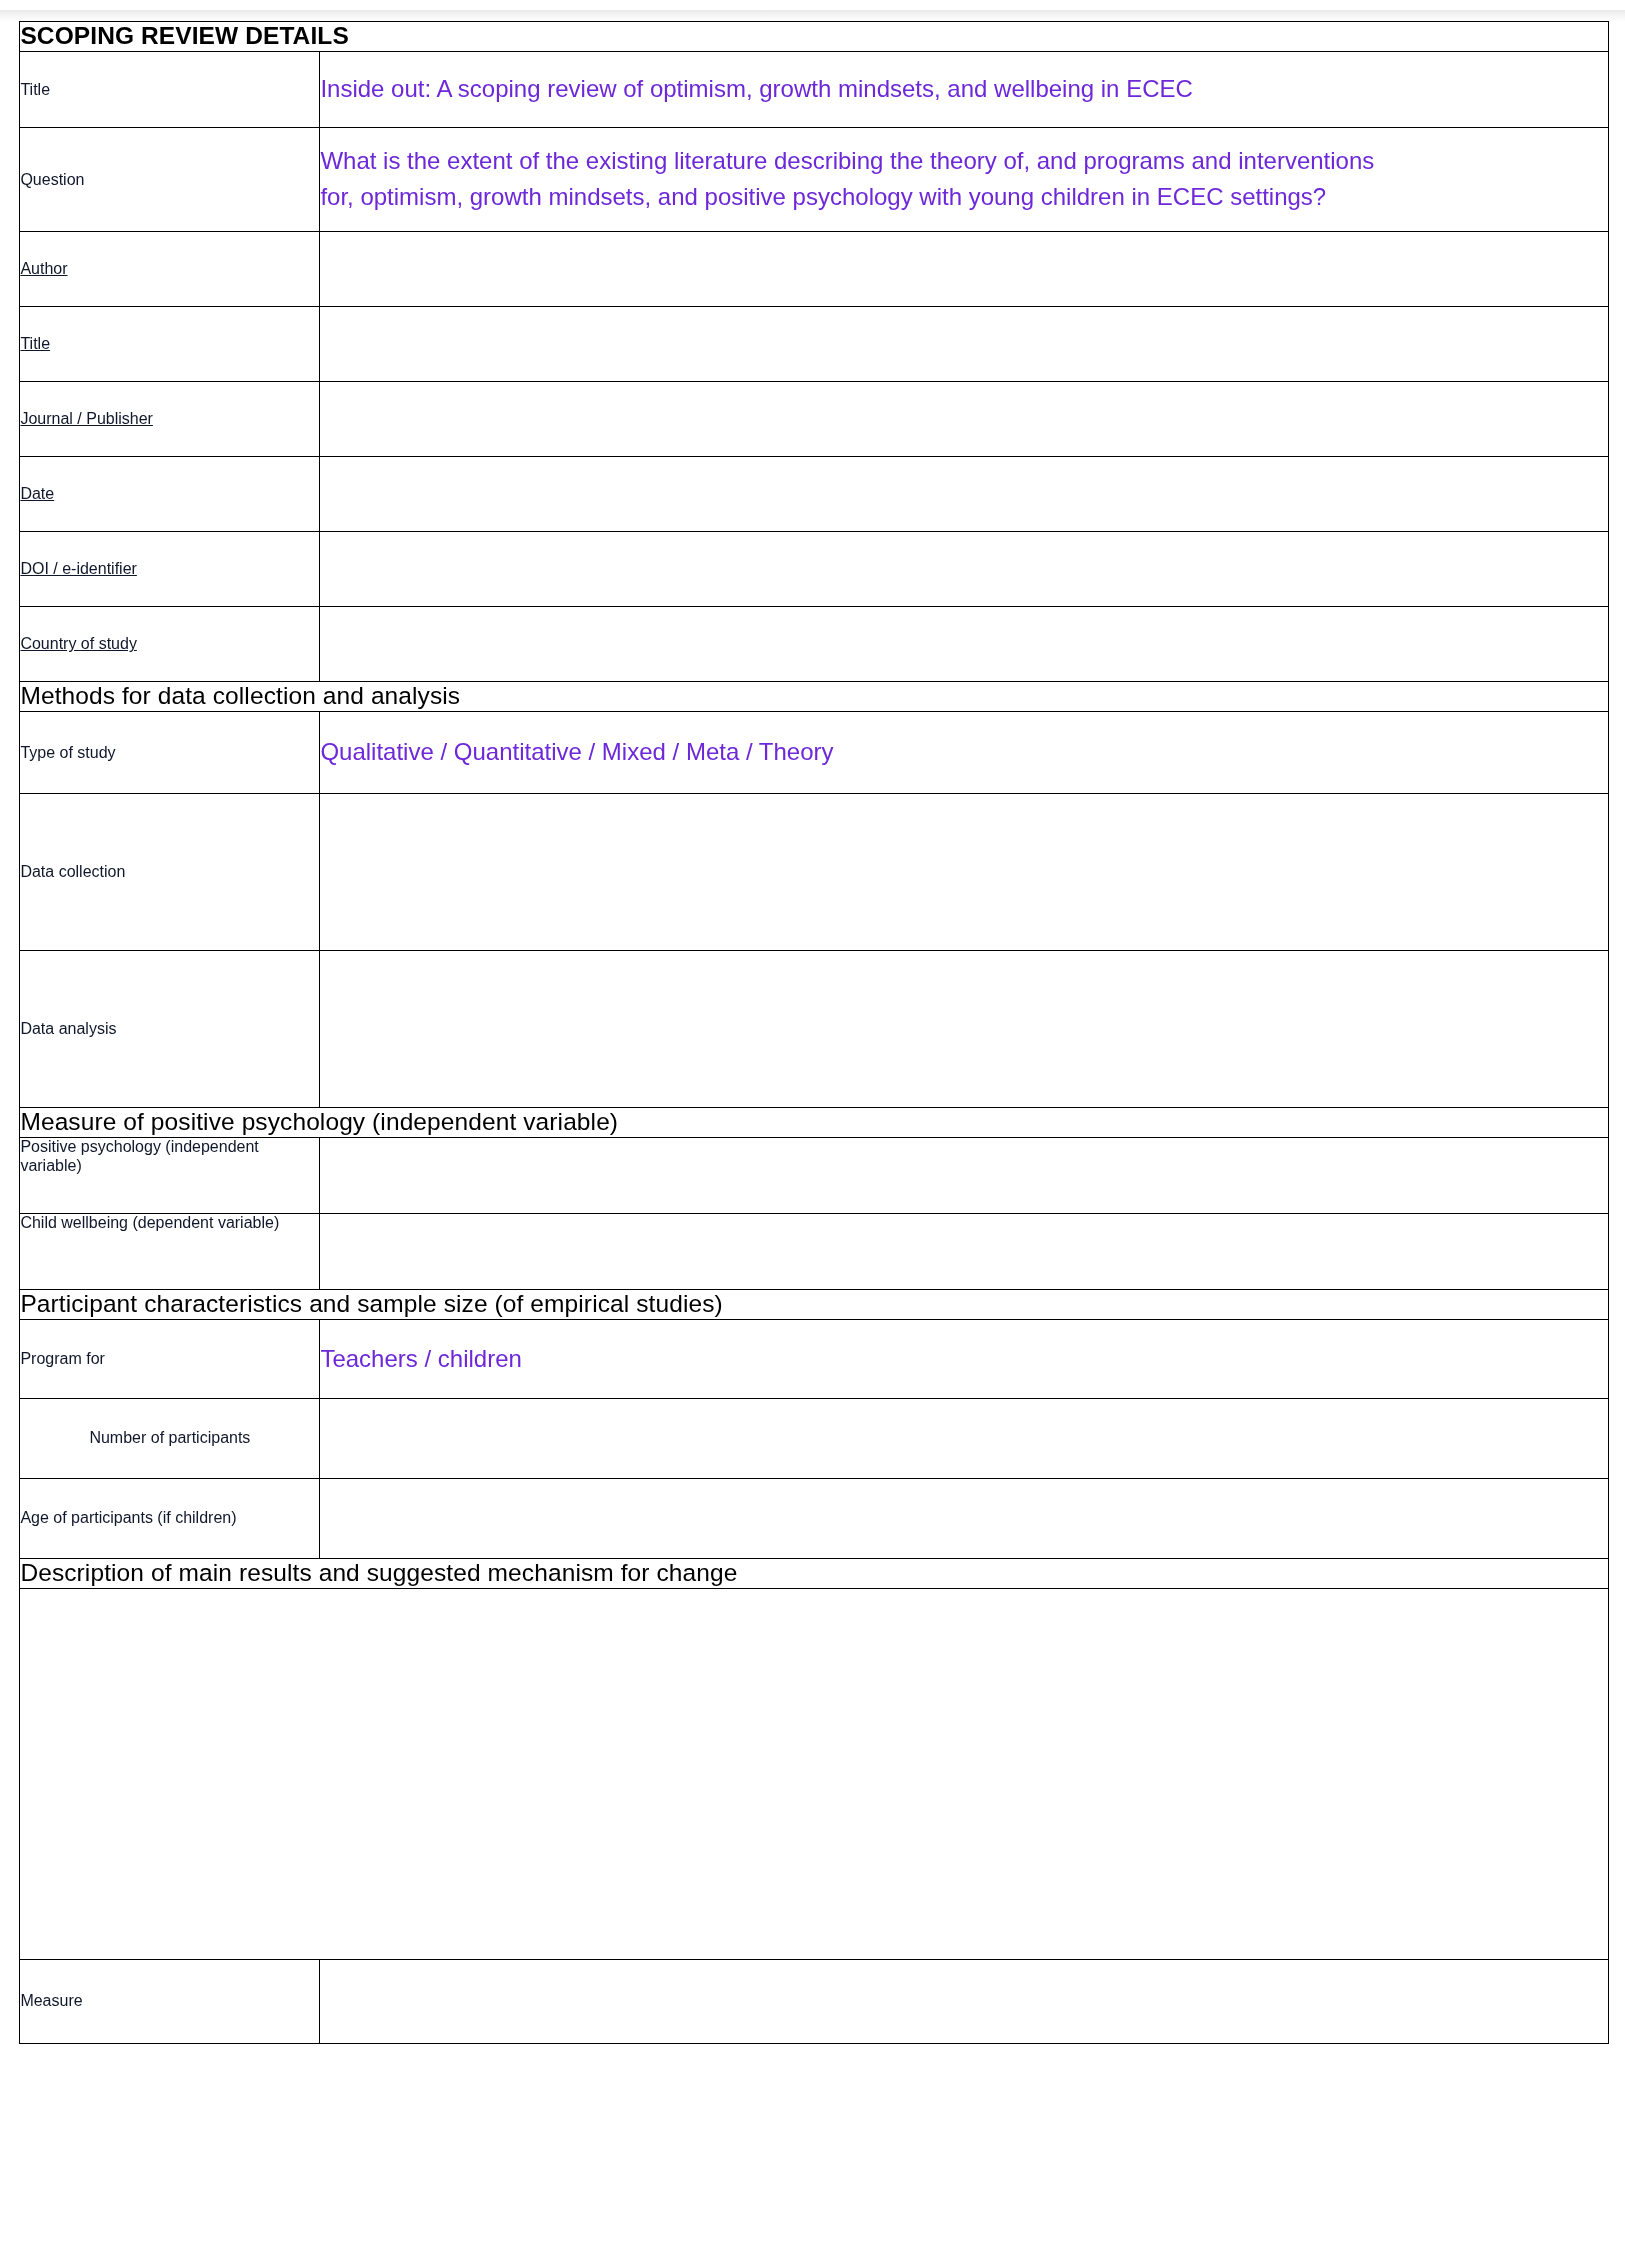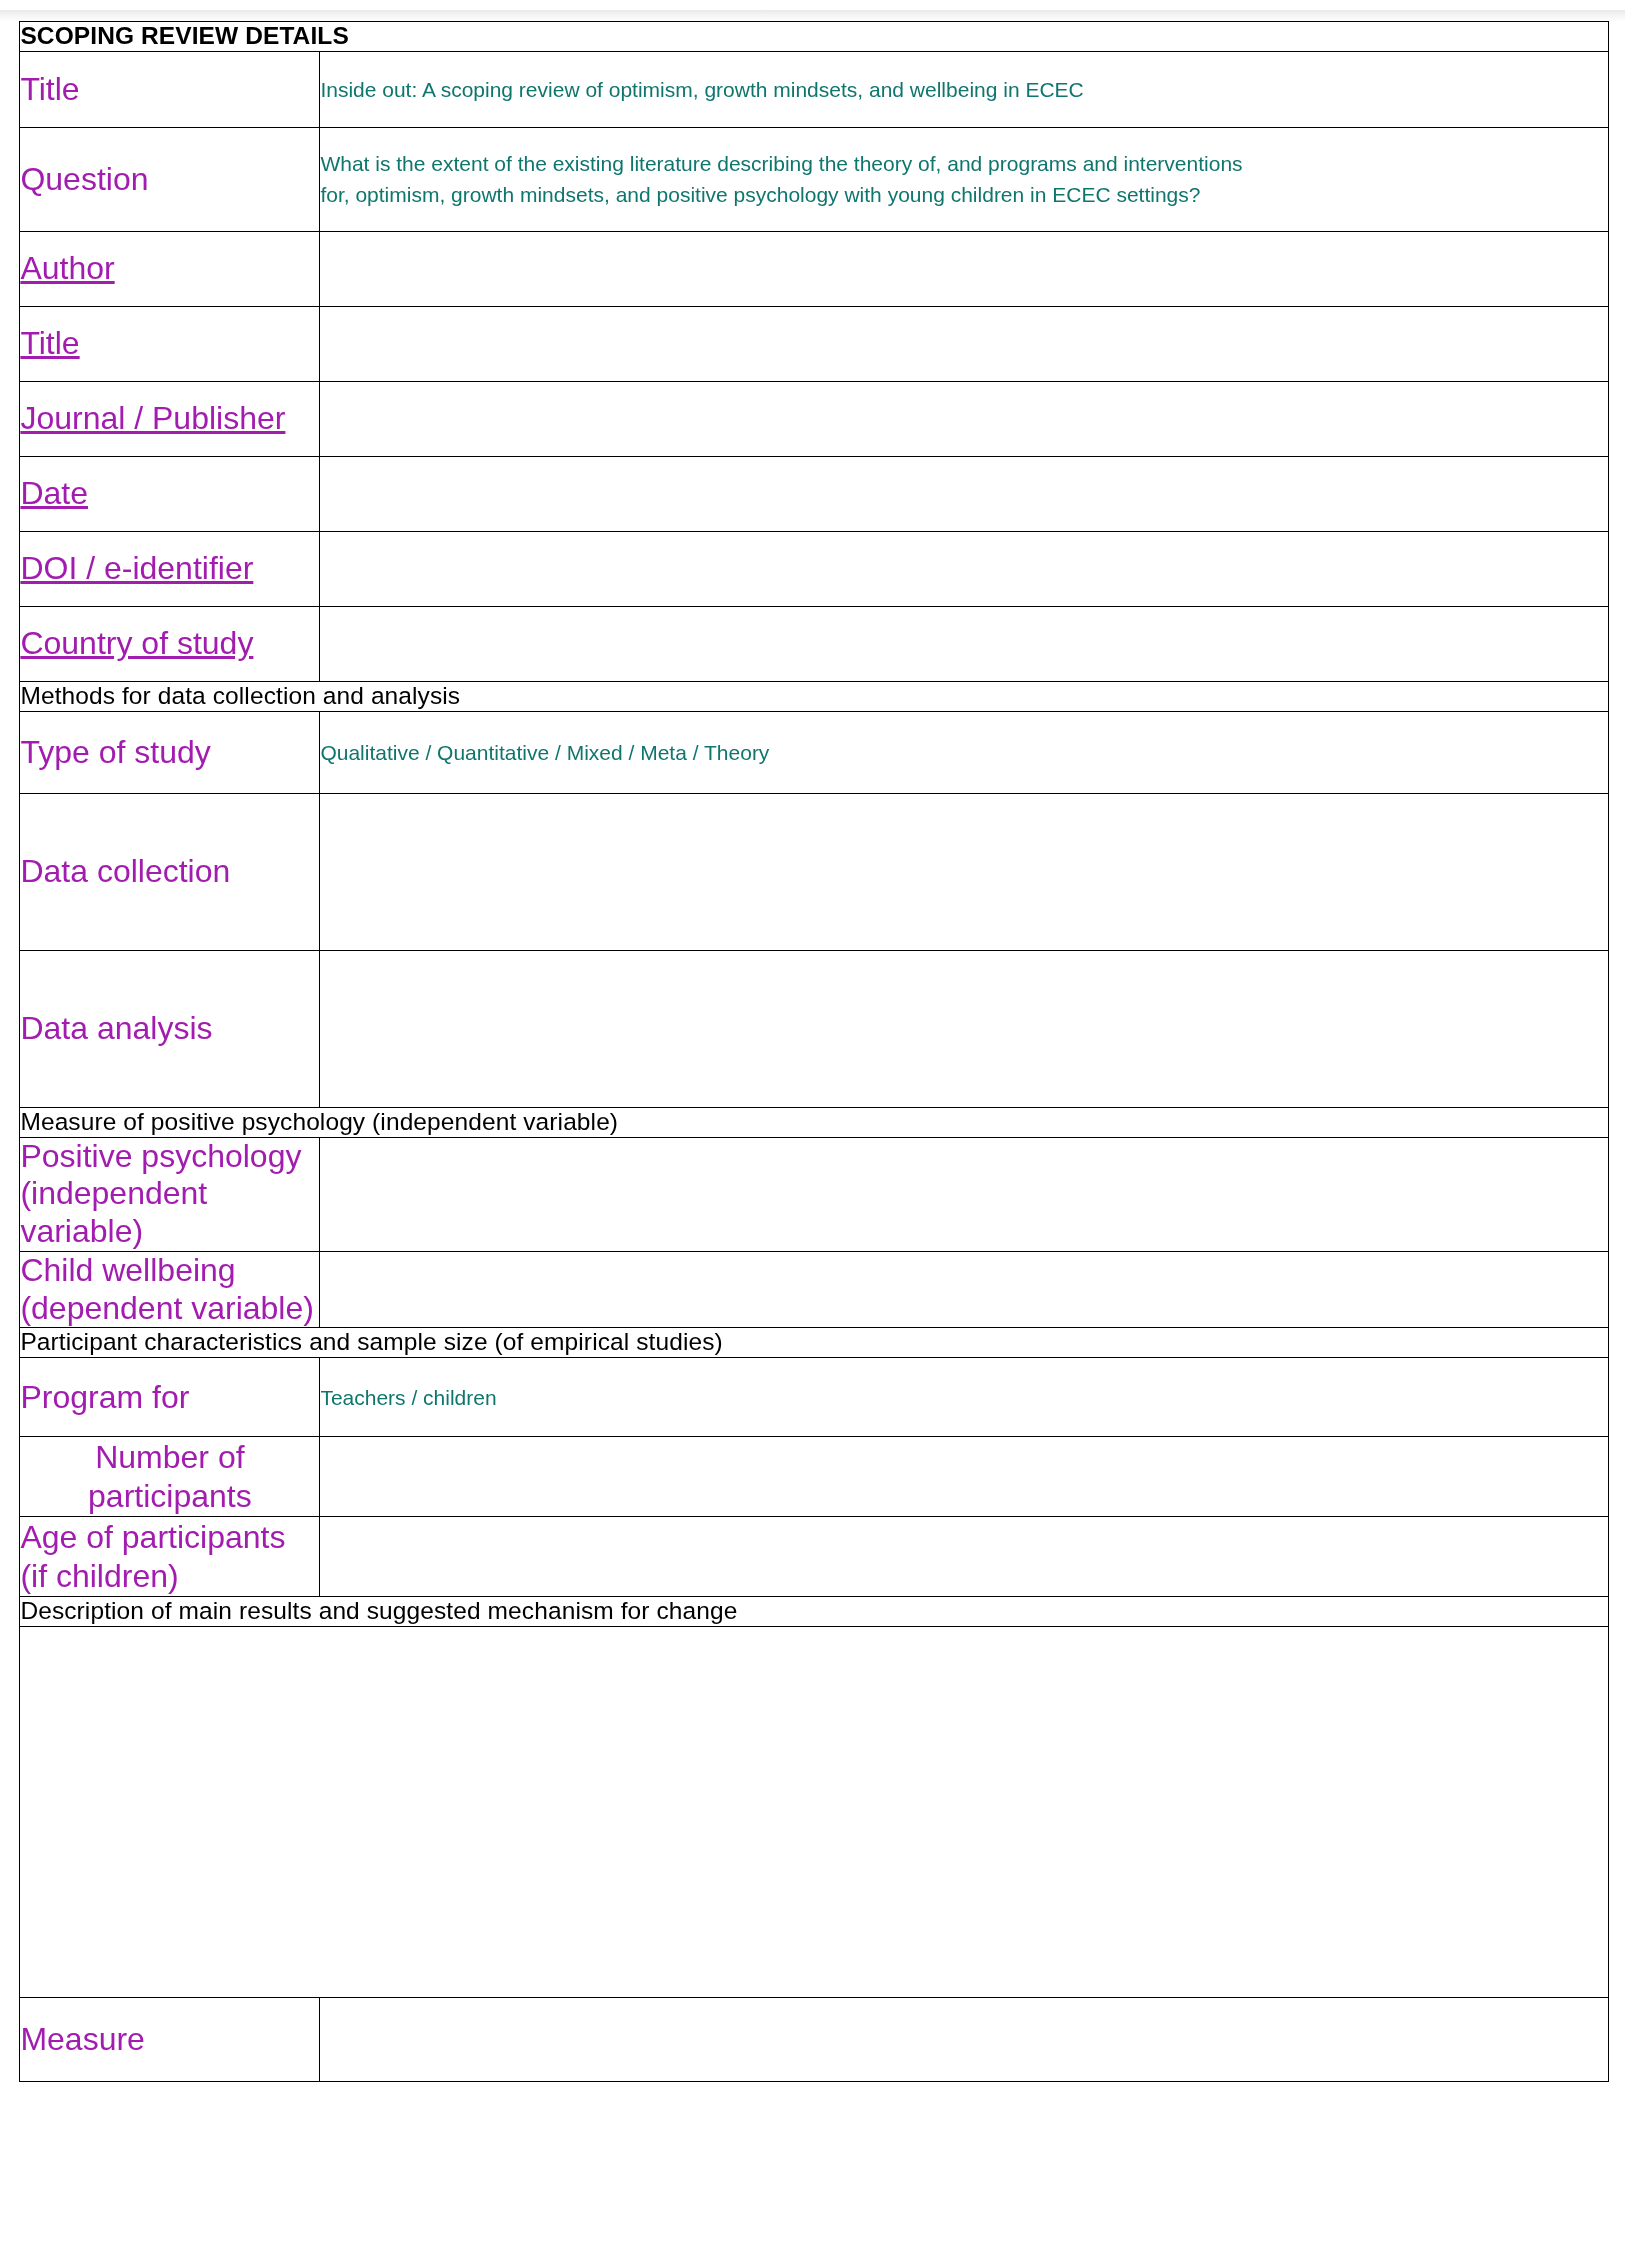--- a/index.html
+++ b/index.html
@@ -60,32 +60,32 @@
     color: #000000;
     font-weight: 400;
     letter-spacing: 0.1px;
   }
   td.section-head.bold {
     font-weight: 700;
   }
 
   
   td.label {
-    font-size: 32px;
+    font-size: 16px;
     line-height: 1.22;
-    color: #a21caf;
+    color: #0f172a;
     padding: 0 8.3px 0 14px;
     margin-top: 18px;
   }
 
   
   td.value {
-    font-size: 21px;
+    font-size: 24px;
     line-height: 1.5;
-    color: #0f766e;
+    color: #6d28d9;
     padding: 0 18.5px 0 17.6px;
   }
   td.value .value-text { display: block; }
 
   
   tr.h-title      td { height: 75px; }
   tr.h-question   td { height: 103px; }
   tr.h-ref        td { height: 74px; text-decoration: underline; }
   tr.h-type       td { height: 81px; }
   tr.h-datablock  td { height: 156px; }

